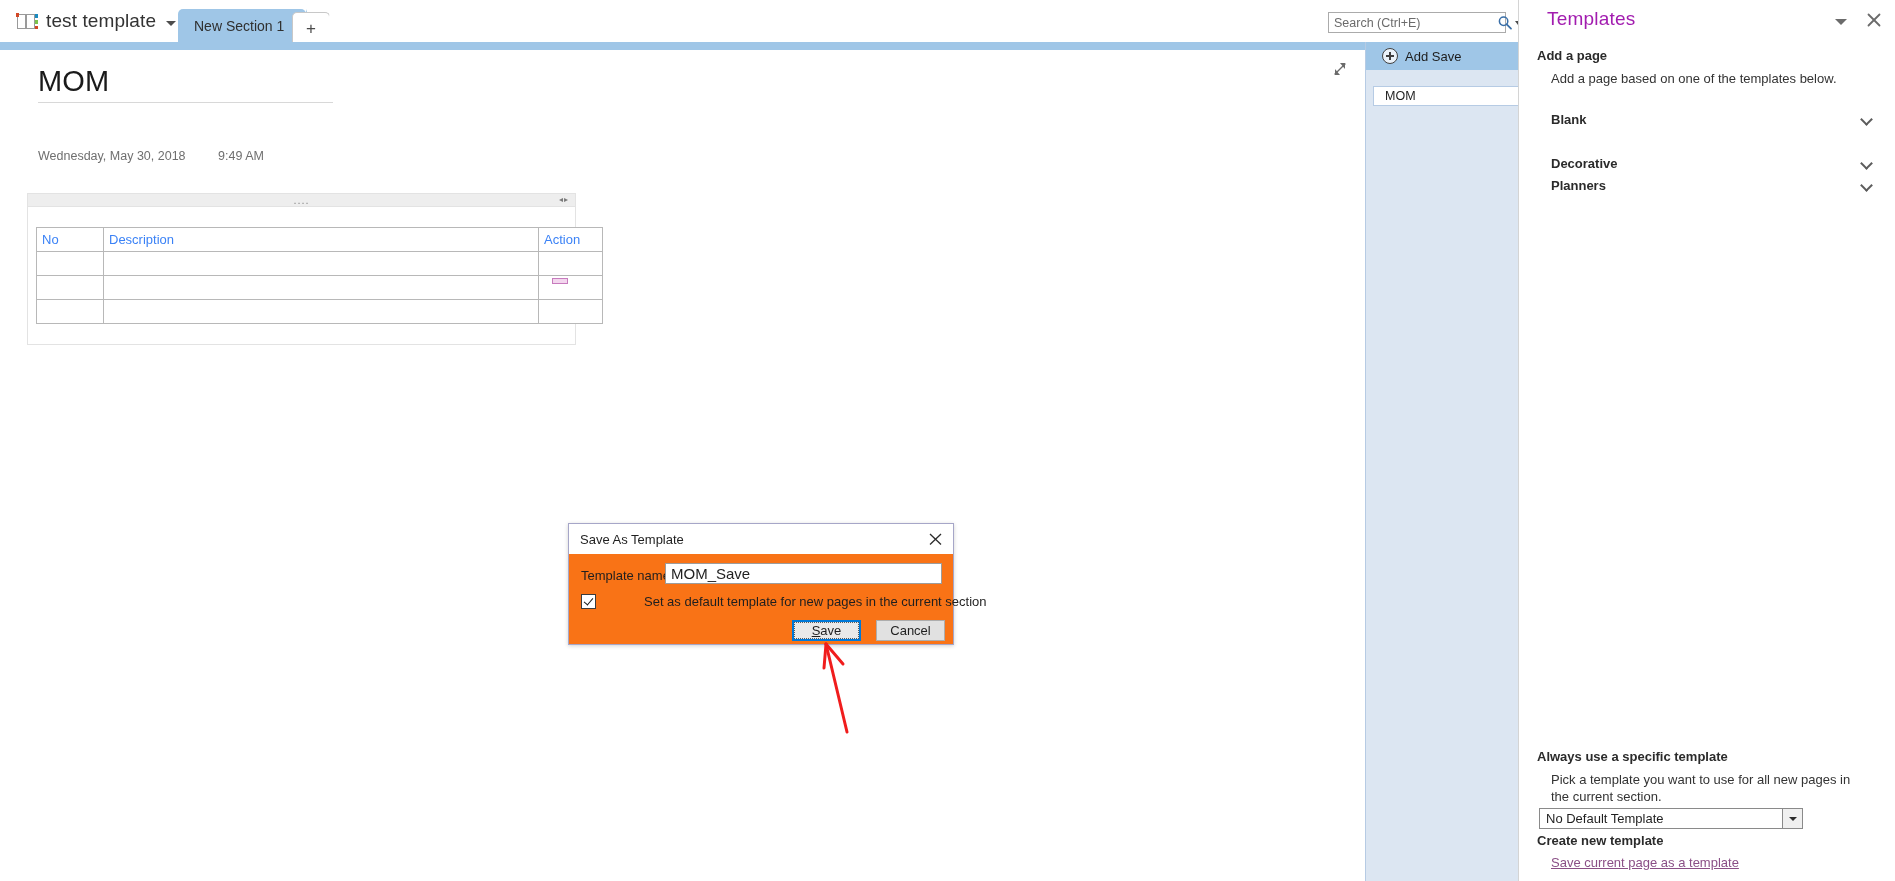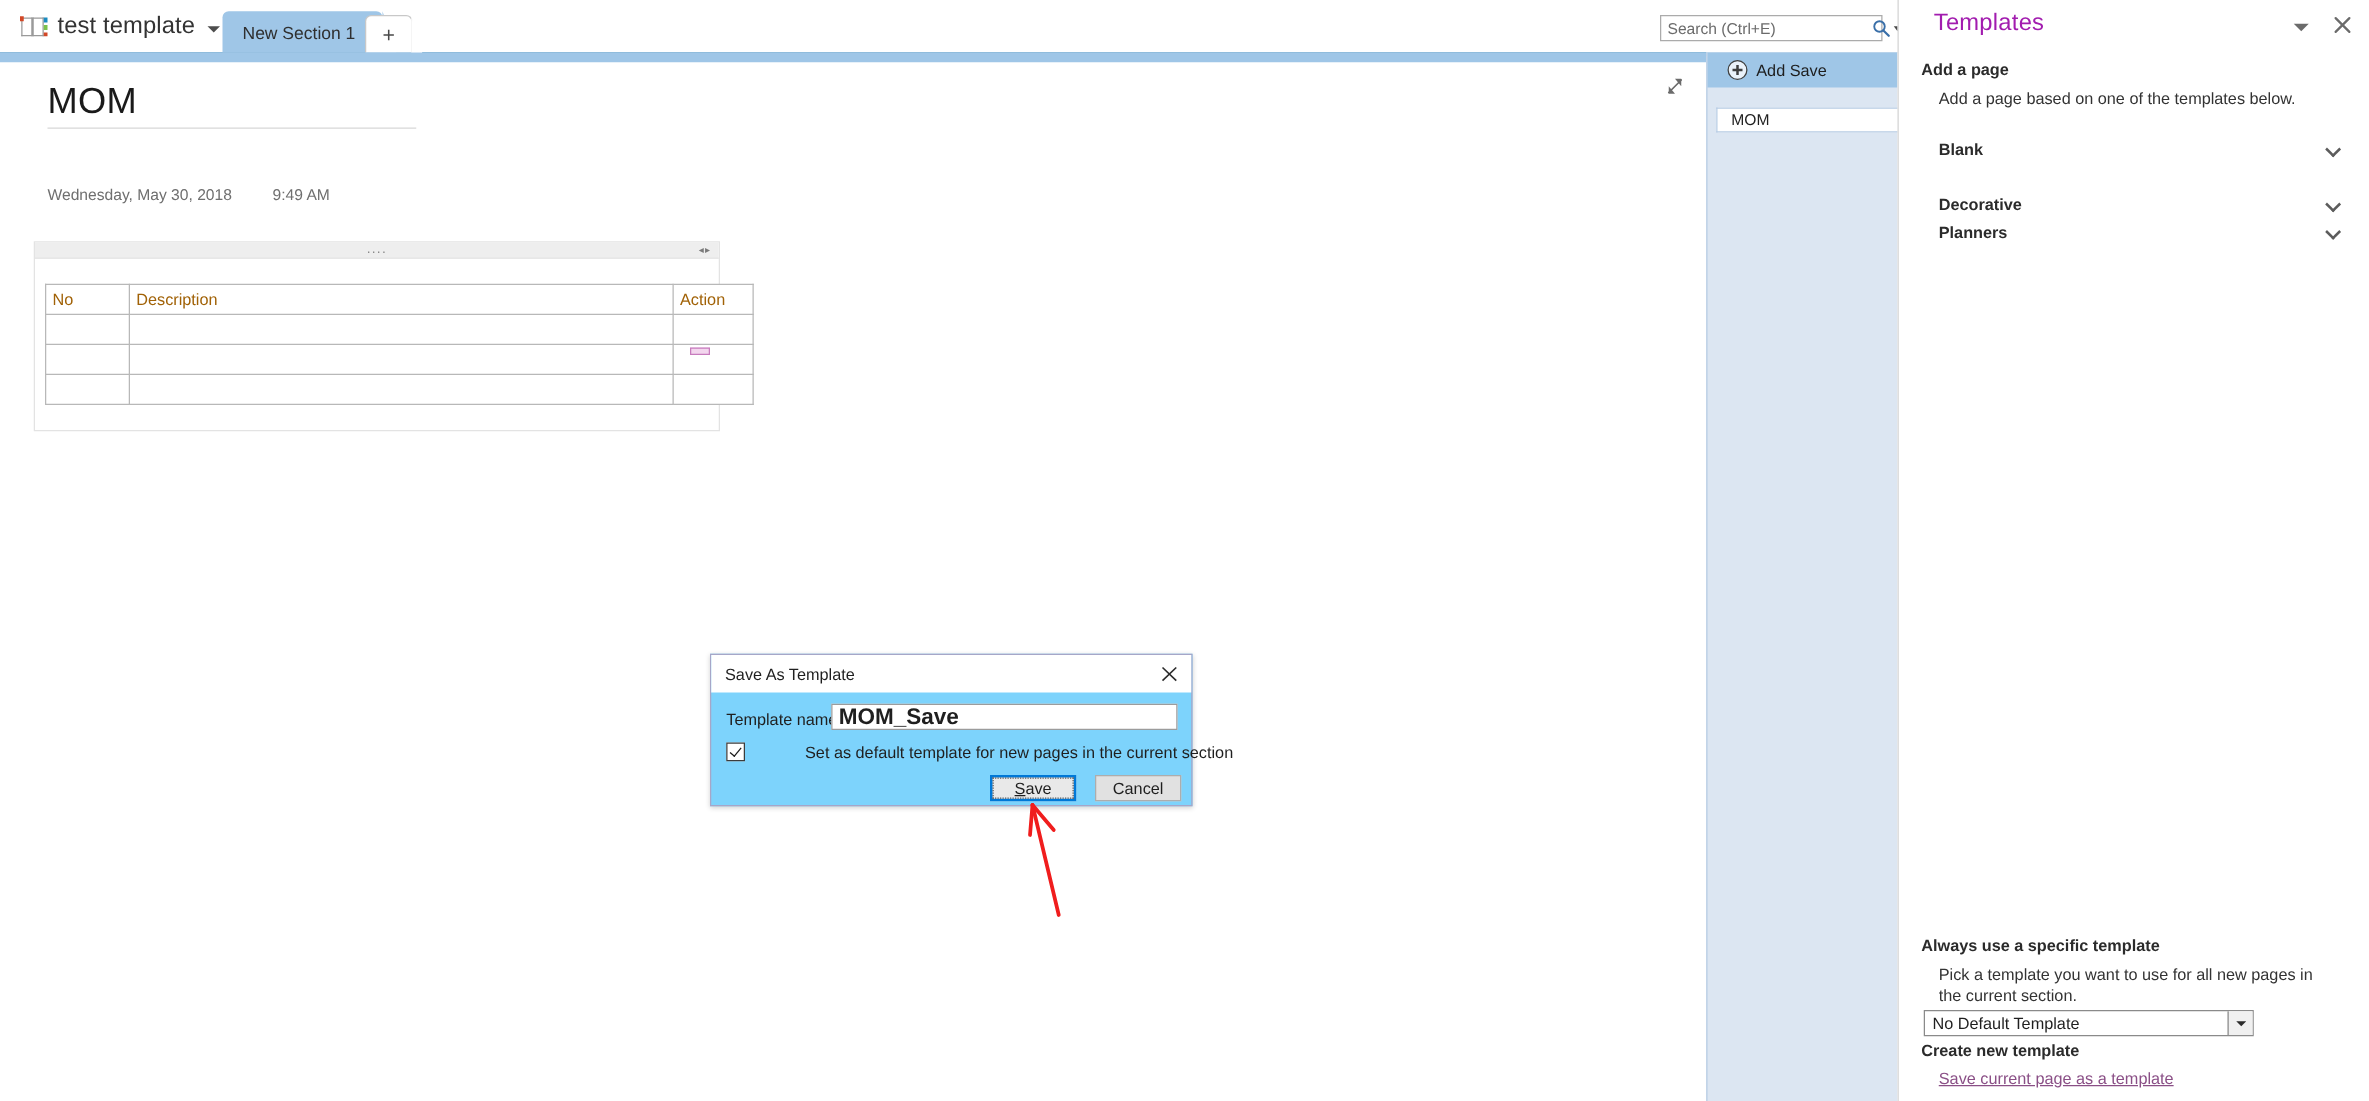--- a/index.html
+++ b/index.html
@@ -227,21 +227,21 @@
     left: 8px; top: 33px;
     border-collapse: collapse;
     table-layout: fixed;
     width: 533px;
   }
   table.mom td {
     border: 1px solid #b8b8b8;
     height: 21px;
     padding: 1px 5px;
     font-size: 13px;
-    color: #a16207;
+    color: #3b82f6;
     vertical-align: middle;
     background: #fff;
   }
   table.mom td.c-no { width: 56px; }
   table.mom td.c-desc { width: 424px; }
   table.mom td.c-act { width: 53px; }
   .cursor-mark {
     position: absolute;
     left: 524px; top: 84px;
     width: 16px; height: 6px;
@@ -412,21 +412,21 @@
     text-decoration: underline;
     white-space: nowrap;
     cursor: pointer;
   }
 
   
   .dlg {
     position: absolute;
     left: 568px; top: 523px;
     width: 386px; height: 122px;
-    background: #7dd3fc;
+    background: #f97316;
     border: 1px solid #a6a6c8;
     box-sizing: border-box;
     box-shadow: 0 1px 4px rgba(0,0,0,0.18);
   }
   .dlg-title {
     position: absolute;
     left: 0; top: 0;
     width: 100%; height: 30px;
     background: #ffffff;
     box-sizing: border-box;
@@ -451,26 +451,25 @@
     left: 96px; top: 9px;
     width: 277px; height: 21px;
     border: 1px solid #9c9c9c;
     background: #fff;
     box-sizing: border-box;
   }
   .inp-tn input {
     width: 100%; height: 100%;
     border: none; outline: none;
     font-family: "Liberation Sans", sans-serif;
-    font-size: 18px;
+    font-size: 15px;
     color: #1f1f1f;
     padding-left: 5px;
     box-sizing: border-box;
     background: transparent;
-    font-weight: bold;
   }
   .chk-row {
     position: absolute;
     left: 12px; top: 40px;
     display: flex; align-items: center; gap: 40px;
   }
   .chk-box {
     width: 13px; height: 13px;
     border: 1px solid #3c3c3c;
     background: #fff;

